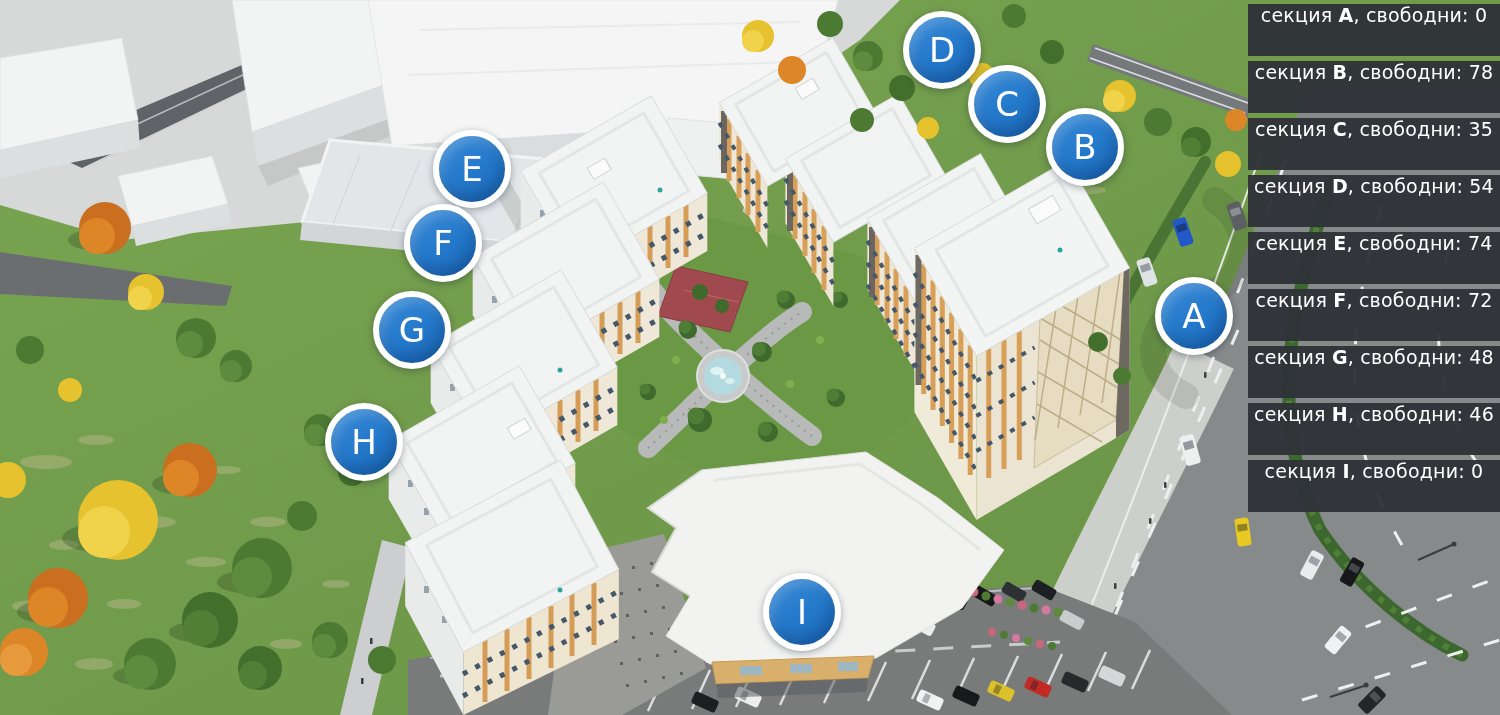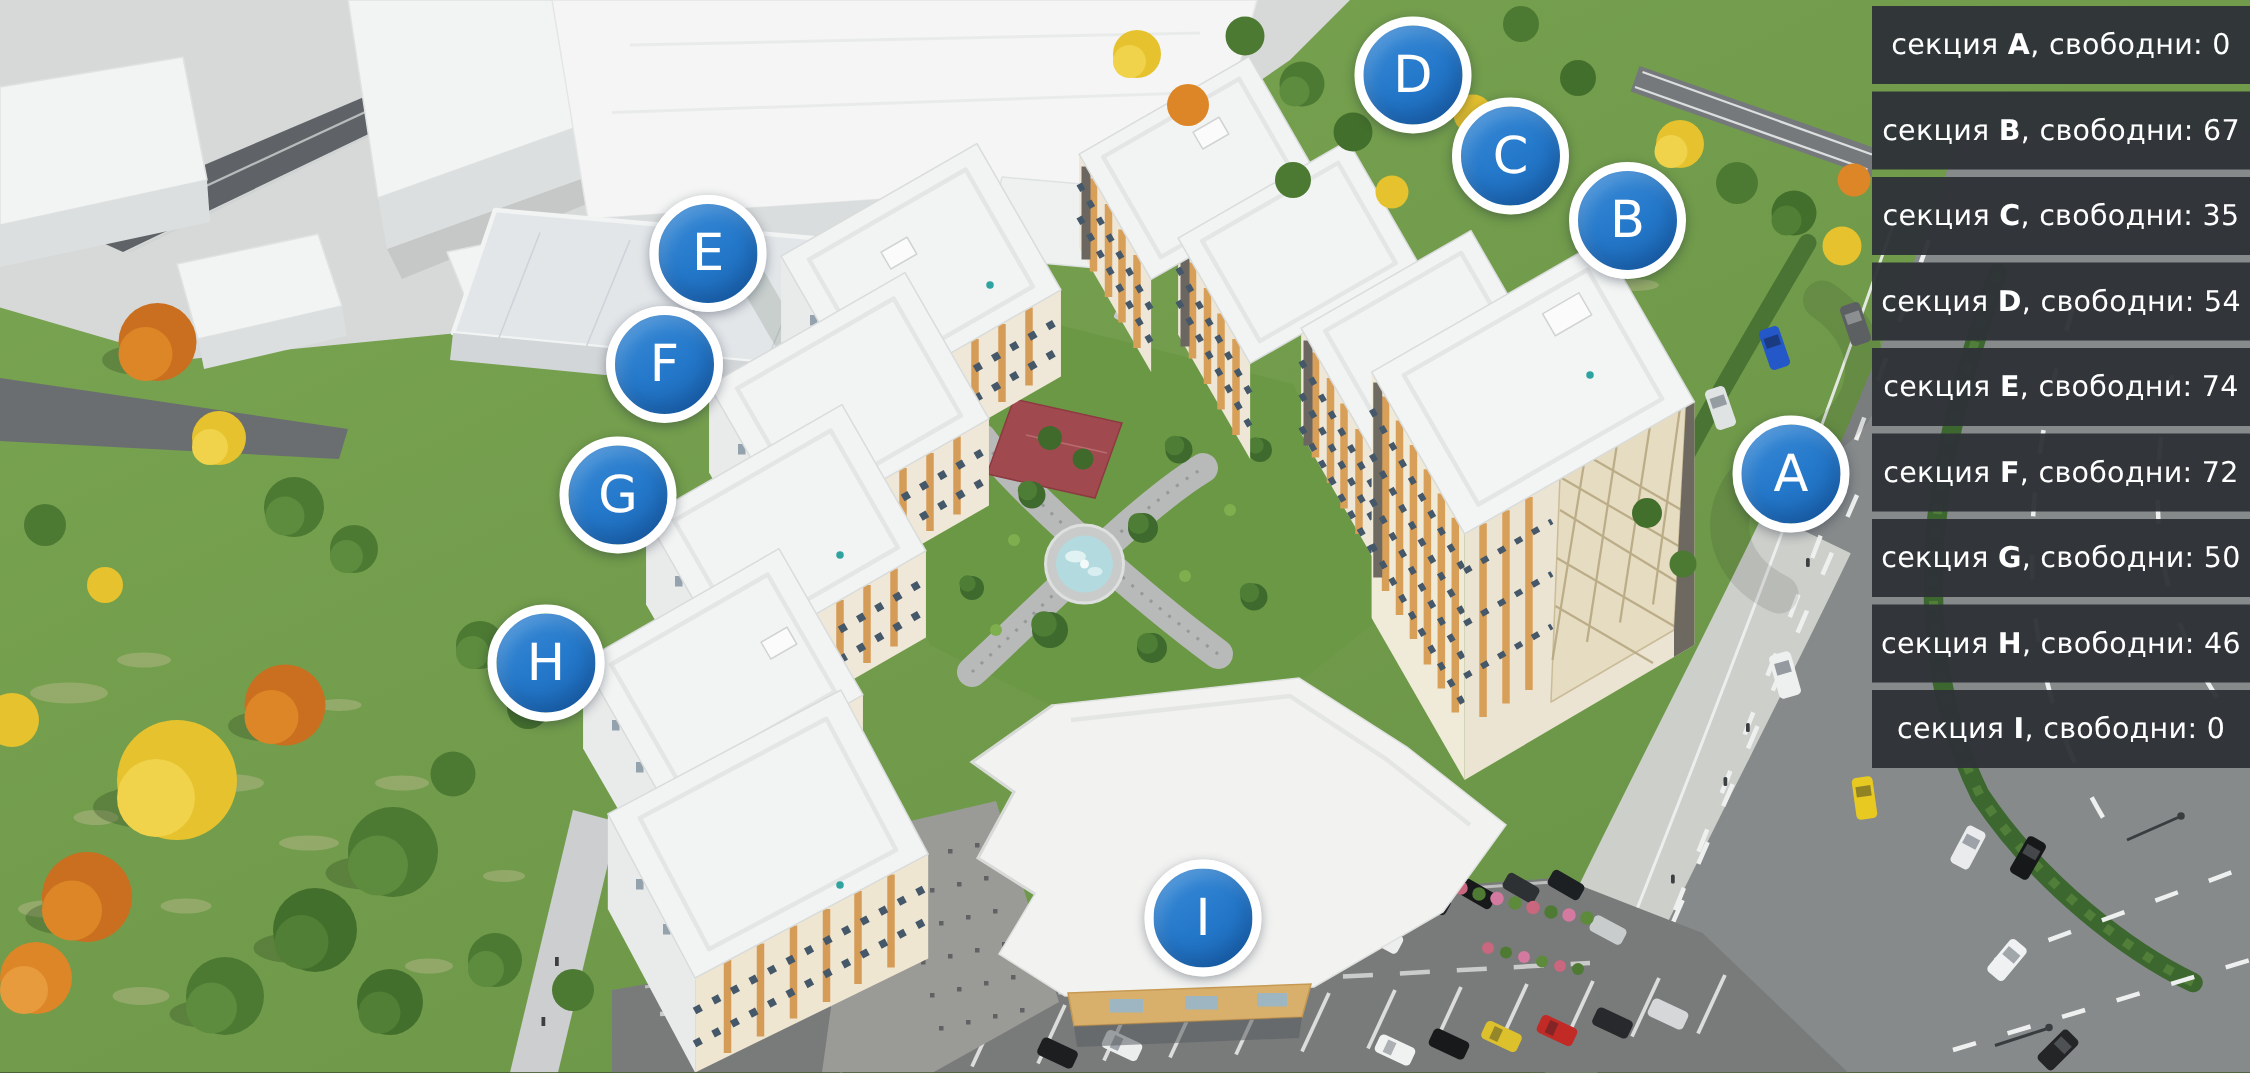--- a/index.html
+++ b/index.html
@@ -13,21 +13,21 @@
           box-shadow:0 2px 7px rgba(25,35,55,.38),
                      inset -4px -7px 12px rgba(8,40,90,.28),
                      inset 4px 6px 9px rgba(255,255,255,.16);
           display:flex;align-items:center;justify-content:center;cursor:pointer;z-index:5;}
   .mletter{color:#fff;font-size:34px;line-height:1;}
   
   #panel{position:absolute;top:4px;right:0;width:252px;display:flex;
          flex-direction:column;gap:5px;z-index:8;}
   .srow{height:52px;background:var(--panel-bg,rgba(47,51,56,.96));
         color:var(--panel-text,#fff);font-size:19px;display:flex;
-        align-items:center;justify-content:center;white-space:pre;
+        align-items:flex-start;justify-content:center;white-space:pre;
         letter-spacing:.2px;cursor:pointer;}
   .srow b{font-weight:bold;}
 </style>
 </head>
 <body>
 
 <div id="stage">
 
 <svg id="scene" width="1500" height="715" viewBox="0 0 1500 715">
   <defs>
@@ -781,23 +781,23 @@
       <div class="marker" style="left: 1194px; top: 316px;">
         <span class="mletter">A</span>
       </div>
       <div class="marker" style="left: 802px; top: 612px;">
         <span class="mletter">I</span>
       </div>
     </div>
 
 <div id="panel">
       <div class="srow"><span>секция </span><b>A</b><span>, свободни: 0</span></div>
-      <div class="srow"><span>секция </span><b>B</b><span>, свободни: 67</span></div>
+      <div class="srow"><span>секция </span><b>B</b><span>, свободни: 78</span></div>
       <div class="srow"><span>секция </span><b>C</b><span>, свободни: 35</span></div>
       <div class="srow"><span>секция </span><b>D</b><span>, свободни: 54</span></div>
       <div class="srow"><span>секция </span><b>E</b><span>, свободни: 74</span></div>
       <div class="srow"><span>секция </span><b>F</b><span>, свободни: 72</span></div>
-      <div class="srow"><span>секция </span><b>G</b><span>, свободни: 50</span></div>
+      <div class="srow"><span>секция </span><b>G</b><span>, свободни: 48</span></div>
       <div class="srow"><span>секция </span><b>H</b><span>, свободни: 46</span></div>
       <div class="srow"><span>секция </span><b>I</b><span>, свободни: 0</span></div>
     </div>
 
 </div>
 
 </body></html>

